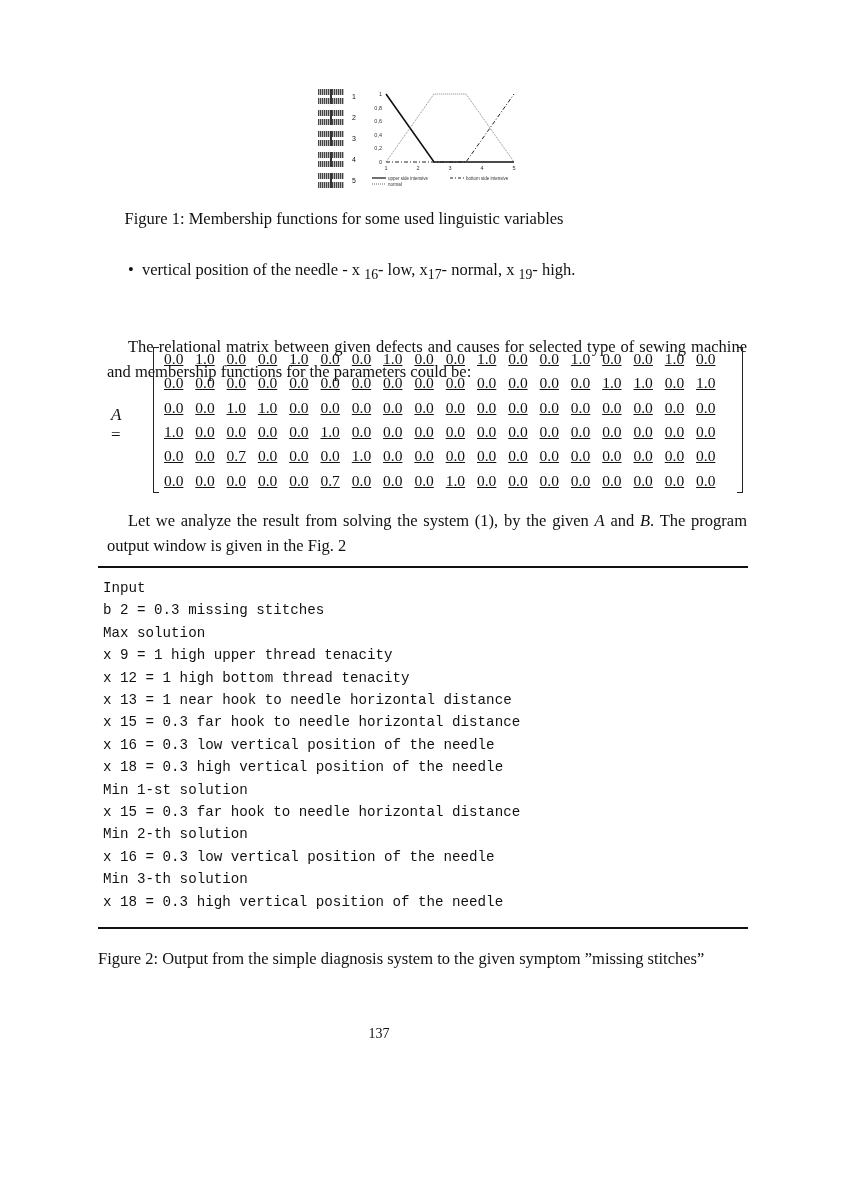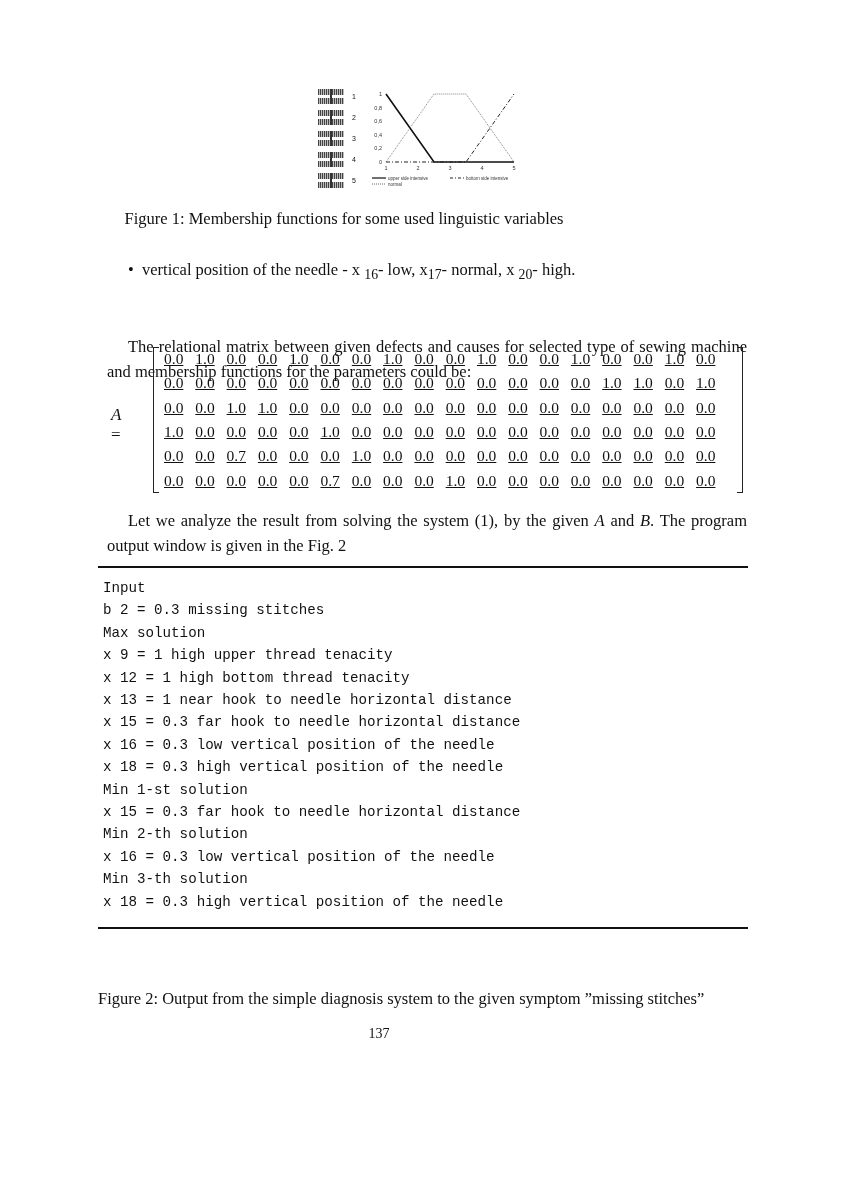--- a/index.html
+++ b/index.html
@@ -31,21 +31,21 @@
     border-top:1.5px solid #222; border-bottom:1.5px solid #222; }
   #matrix::before { left:0; } #matrix::after { right:0; }
   .mrow { display:flex; height:24.3px; align-items:center; padding-left:10px; }
   .mcell { width:31.3px; font-size:15.5px; text-align:left; }
   #p2 { left:107px; top:508px; width:640px; text-indent:21px; text-align:justify; }
   
   #rule-top { left:98px; top:566px; width:650px; height:2px; background:#111; }
   #rule-bottom { left:98px; top:927px; width:650px; height:2px; background:#111; }
   #output { left:103px; top:577px; font-family:"Liberation Mono","DejaVu Sans Mono",monospace;
     font-size:14.2px; line-height:22.4px; white-space:pre; }
-  #fig2-caption { left:98px; top:946px; width:650px; font-size:16.5px; line-height:25px; text-align:justify;margin-top:40px; }
+  #fig2-caption { left:98px; top:946px; width:650px; font-size:16.5px; line-height:25px; text-align:justify; }
   #page-number { left:0; width:758px; top:1026px; text-align:center; font-size:14px; }
   .legend-text { font-family:"Liberation Sans",sans-serif; font-size:4.5px; fill:#333; }
   .tick { font-family:"Liberation Sans",sans-serif; font-size:5.5px; fill:#333; }
 </style>
 </head>
 <body>
 
 <div id="fig1" class="abs">
   <div class="icons">
     <div class="icon-row">
@@ -116,21 +116,21 @@
         <line x1="86" y1="92" x2="100" y2="92" stroke="#222" stroke-dasharray="3 2 1 2"></line>
         <text x="102" y="93.5" class="legend-text">bottom side intensive</text>
         <line x1="8" y1="98" x2="22" y2="98" stroke="#666" stroke-dasharray="1 1"></line>
         <text x="24" y="99.5" class="legend-text">normal</text>
       </g>
   </svg>
 </div>
 <div id="fig1-caption" class="abs">Figure 1: Membership functions for some used linguistic variables</div>
 
 <div id="bullet" class="abs para">
-  <span>•&nbsp;&nbsp;</span><span>vertical position of the needle - x </span><sub>16</sub><span>- low, x</span><sub>17</sub><span>- normal, x </span><sub>20</sub><span>- high.</span>
+  <span>•&nbsp;&nbsp;</span><span>vertical position of the needle - x </span><sub>16</sub><span>- low, x</span><sub>17</sub><span>- normal, x </span><sub>19</sub><span>- high.</span>
 </div>
 
 <div id="p1" class="abs para">The relational matrix between given defects and causes for selected type of sewing machine and membership functions for the parameters could be:</div>
 
 <div id="matrix-wrap" class="abs">
   <div id="matrix-label"><span>A</span><span class="eq"> =</span></div>
   <div id="matrix">
       <div class="mrow">
         <span class="mcell">0.0</span>
         <span class="mcell">1.0</span>

